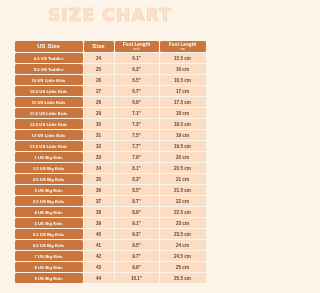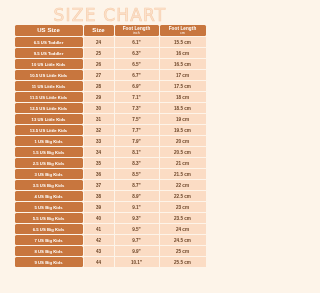--- a/index.html
+++ b/index.html
@@ -16,26 +16,26 @@
   .page {
     position: relative;
     width: 220px;
     height: 293px;
     background: #fdf4e9;
     box-sizing: border-box;
   }
   .title {
     text-align: center;
     font-size: 17px;
-    font-weight: normal;
+    font-weight: bold;
     letter-spacing: 1.2px;
     color: #fbe3cf;
     -webkit-text-stroke: 0.7px #f7cfae;
     padding-top: 6px;
-    padding-bottom: 0;
+    padding-bottom: 16px;
     line-height: 18px;
     font-family: "DejaVu Sans", sans-serif;
   }
   .table {
     width: 190px;
     margin: 0 auto;
     border-collapse: separate;
     border-spacing: 1px 1px;
     table-layout: fixed;
   }

